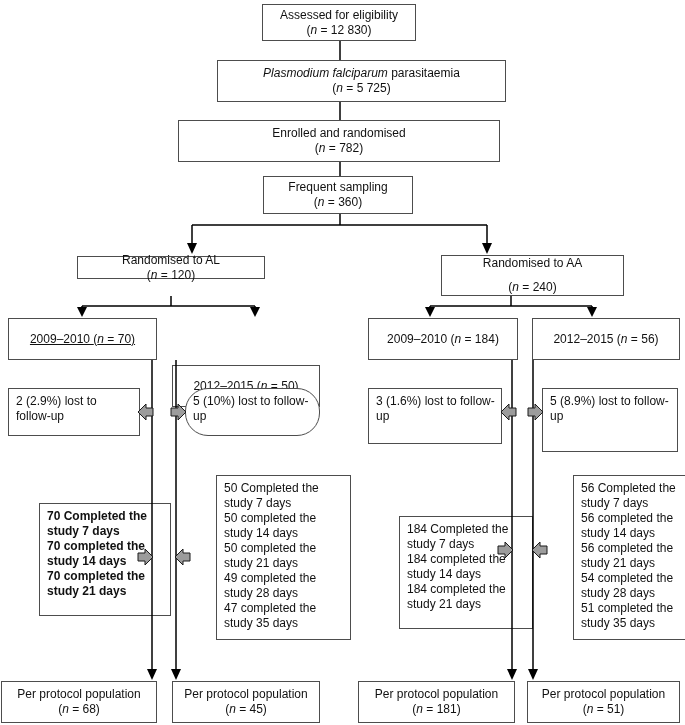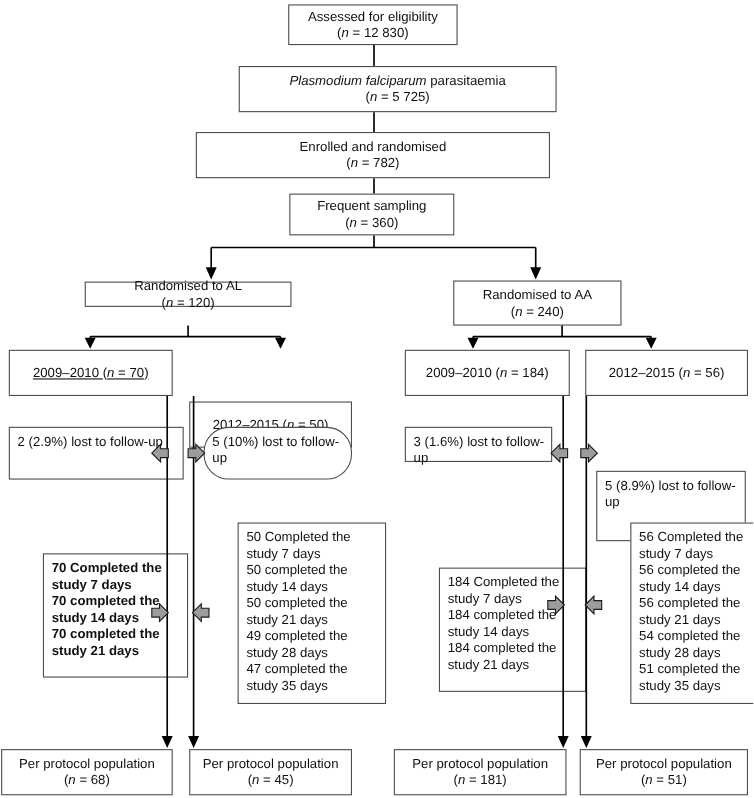--- a/index.html
+++ b/index.html
@@ -44,42 +44,42 @@
   <div class="box c" style="left:263px;top:176px;width:150px;height:38px;">
     <div><span>Frequent sampling</span></div>
     <div><span>(</span><i>n</i><span> = 360)</span></div>
   </div>
 
   <div class="box c" style="left:77px;top:256px;width:188px;height:23px;">
     <div><span>Randomised to AL</span></div>
     <div><span>(</span><i>n</i><span> = 120)</span></div>
   </div>
 
-  <div class="box c" style="left:412px;top:255px;width:153px;height:41px;">
+  <div class="box c" style="left:441px;top:255px;width:183px;height:41px;justify-content:space-between;">
     <div><span>Randomised to AA</span></div>
     <div><span>(</span><i>n</i><span> = 240)</span></div>
   </div>
 
   <div class="box c" style="left:8px;top:318px;width:149px;height:42px;text-decoration:underline;">
     <div><span>2009–2010 </span><span>(</span><i>n</i><span> = 70)</span></div>
   </div>
   <div class="box c" style="left:172px;top:318px;width:148px;height:42px;margin-top:47px;">
     <div><span>2012–2015 </span><span>(</span><i>n</i><span> = 50)</span></div>
   </div>
   <div class="box c" style="left:368px;top:318px;width:150px;height:42px;">
     <div><span>2009–2010 </span><span>(</span><i>n</i><span> = 184)</span></div>
   </div>
   <div class="box c" style="left:532px;top:318px;width:148px;height:42px;">
     <div><span>2012–2015 </span><span>(</span><i>n</i><span> = 56)</span></div>
   </div>
 
-  <div class="box l" style="left:8px;top:388px;width:159px;height:48px;"><span>2 (2.9%) lost to follow-up</span></div>
+  <div class="box l" style="left:8px;top:388px;width:132px;height:48px;"><span>2 (2.9%) lost to follow-up</span></div>
   <div class="box l" style="left:185px;top:388px;width:135px;height:48px;border-radius:23px;"><span>5 (10%) lost to follow-up</span></div>
-  <div class="box l" style="left:368px;top:388px;width:134px;height:32px;"><span>3 (1.6%) lost to follow-up</span></div>
-  <div class="box l" style="left:542px;top:388px;width:136px;height:64px;margin-top:40px;"><span>5 (8.9%) lost to follow-up</span></div>
+  <div class="box l" style="left:368px;top:388px;width:134px;height:56px;"><span>3 (1.6%) lost to follow-up</span></div>
+  <div class="box l" style="left:542px;top:388px;width:136px;height:64px;"><span>5 (8.9%) lost to follow-up</span></div>
 
   <div class="box l pre" style="left:8px;top:503px;width:132px;height:113px;font-weight:bold;"><span>70 Completed the study 7 days
 70 completed the study 14 days
 70 completed the study 21 days</span></div>
   <div class="box l pre" style="left:185px;top:475px;width:135px;height:165px;"><span>50 Completed the study 7 days
 50 completed the study 14 days
 50 completed the study 21 days
 49 completed the study 28 days
 47 completed the study 35 days</span></div>
   <div class="box l pre" style="left:368px;top:516px;width:134px;height:113px;"><span>184 Completed the study 7 days

